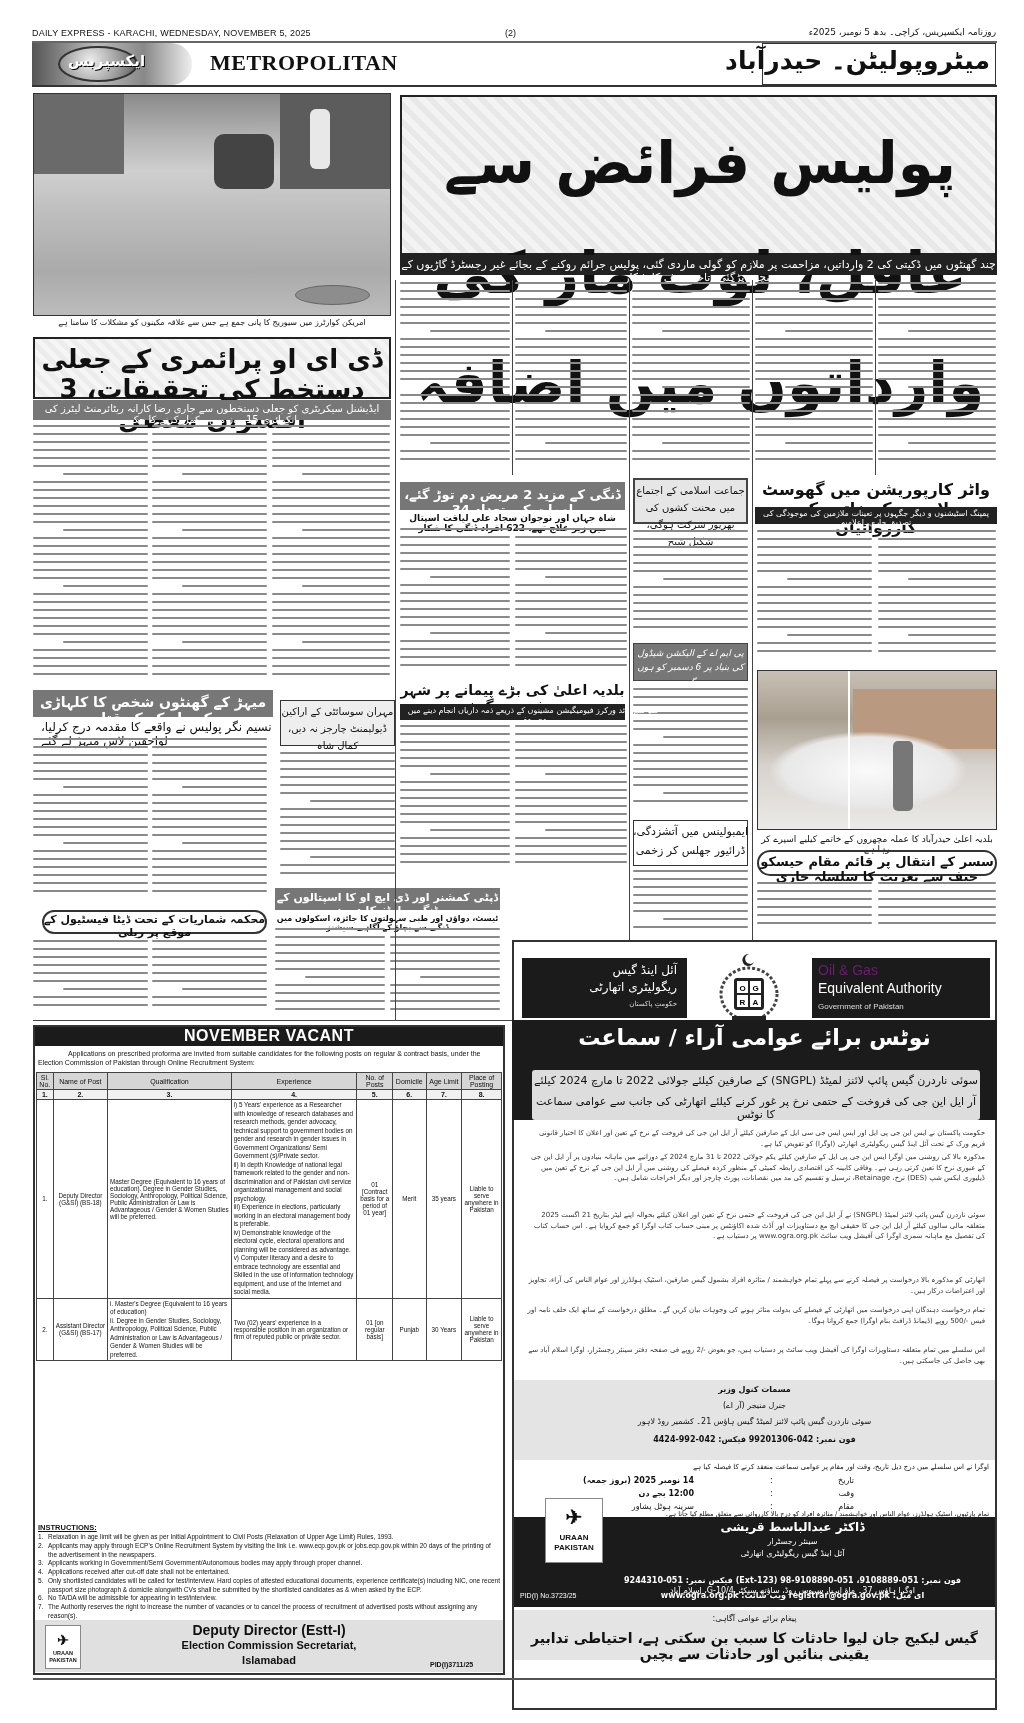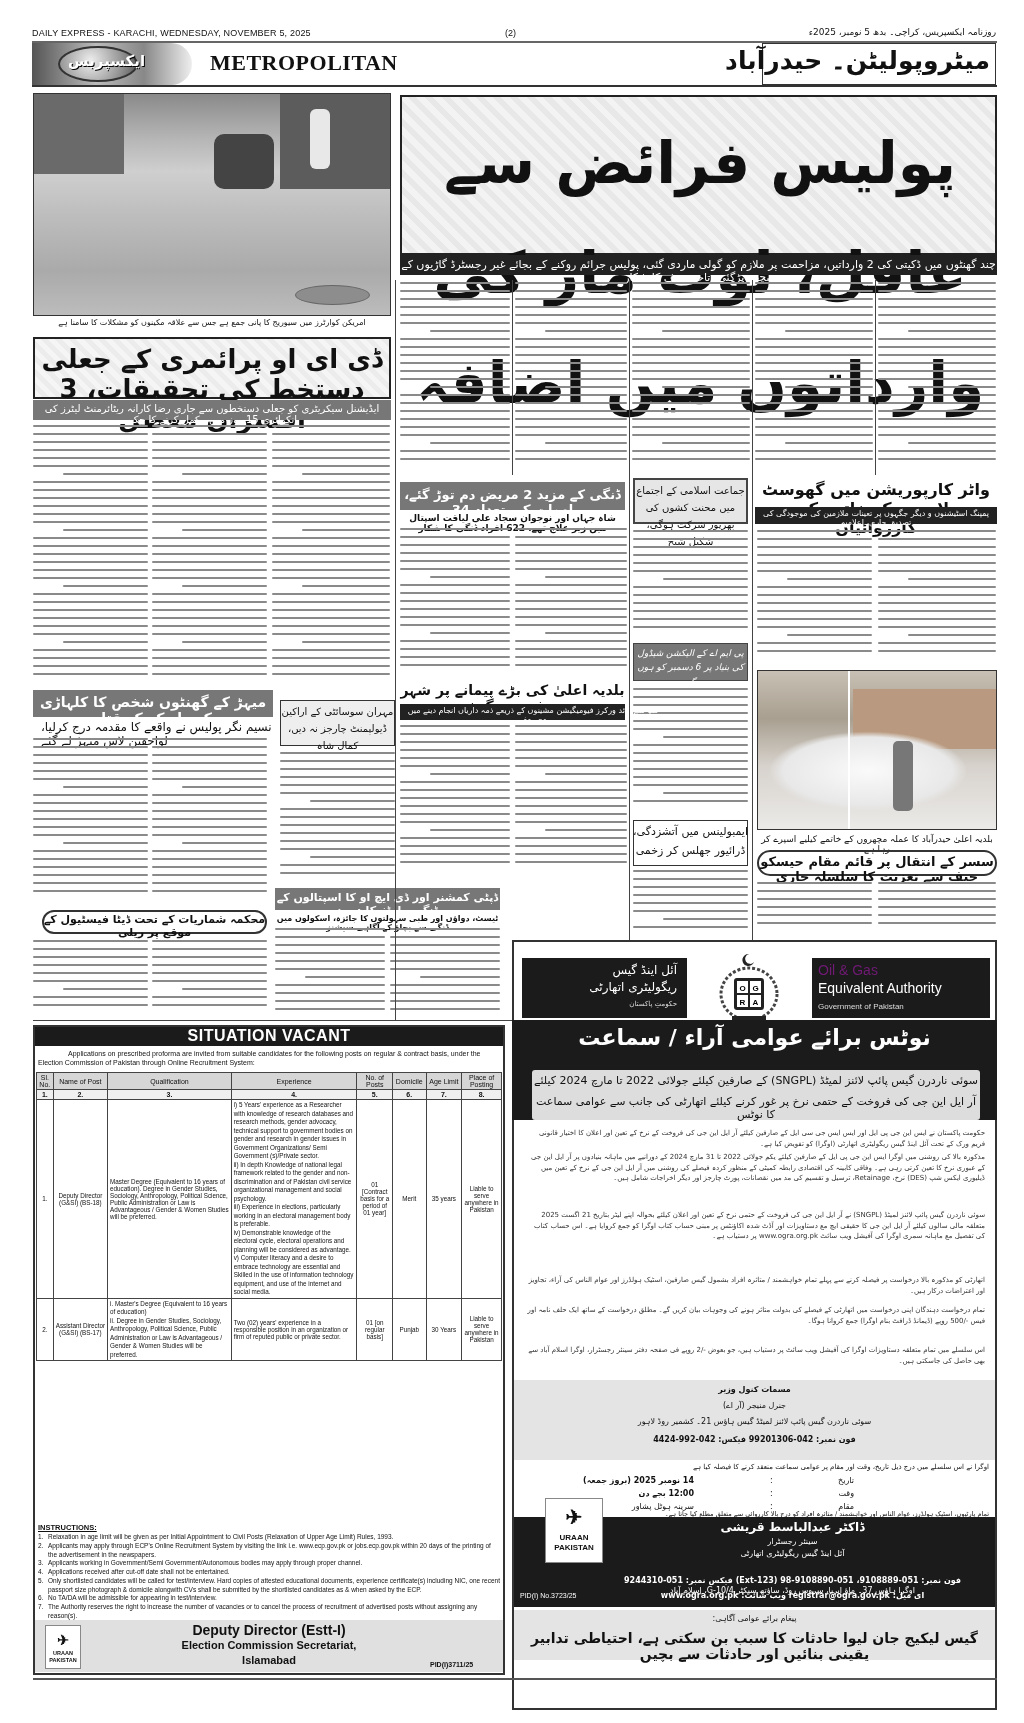--- a/index.html
+++ b/index.html
@@ -743,21 +743,21 @@
 
 <div class="vline" style="left:395px;top:280px;height:740px;"></div>
 <div class="vline" style="left:629px;top:280px;height:660px;"></div>
 <div class="vline" style="left:752px;top:280px;height:660px;"></div>
 <div class="vline" style="left:512px;top:280px;height:195px;"></div>
 <div class="vline" style="left:875px;top:280px;height:195px;"></div>
 <div class="hline" style="left:33px;top:1020px;width:964px;"></div>
 
 <div class="abs" id="sv"></div>
 <div class="abs" id="sv-title-box"></div>
-<div class="abs" id="sv-title">SITUATION VACANT</div>
+<div class="abs" id="sv-title">NOVEMBER VACANT</div>
 <div class="abs" id="sv-intro">Applications on prescribed proforma are invited from suitable candidates for the following posts on regular &amp; contract basis, under the Election Commission of Pakistan through Online Recruitment System:</div>
 
 <table class="sv-table">
   <thead>
     <tr>
       <th style="width:14px">Sl. No.</th>
       <th style="width:52px">Name of Post</th>
       <th style="width:118px">Qualification</th>
       <th style="width:120px">Experience</th>
       <th style="width:34px">No. of Posts</th>

